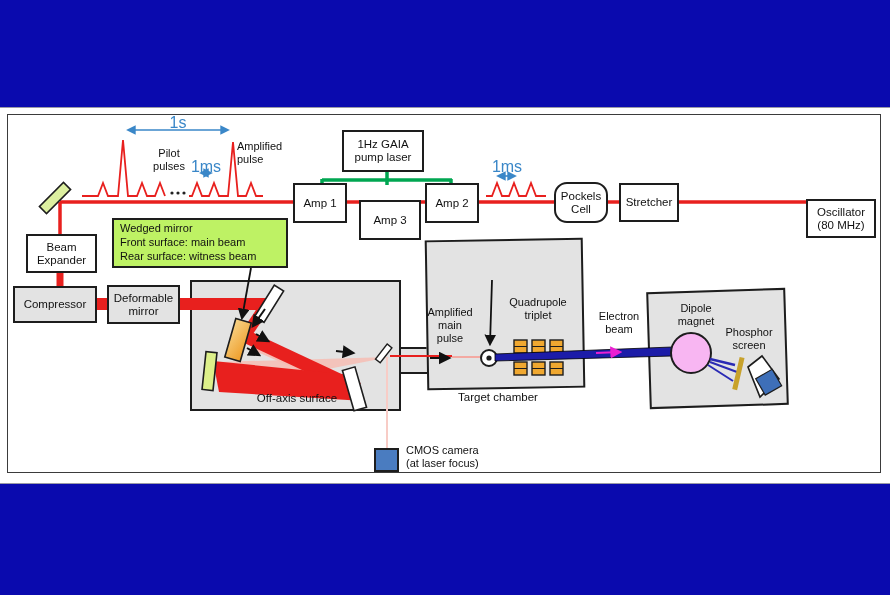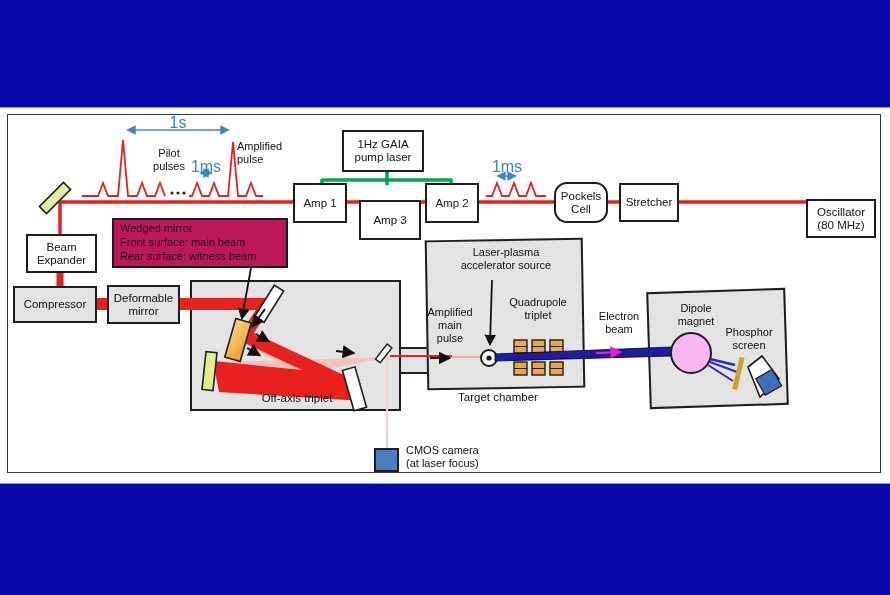--- a/index.html
+++ b/index.html
@@ -20,21 +20,21 @@
     position:absolute;background:#E3E3E3;border:2px solid #1d1d1d;box-sizing:border-box;z-index:1;
   }
   svg.overlay{position:absolute;left:0;top:0;z-index:2;pointer-events:none;}
   .box{
     position:absolute;z-index:3;background:#fff;border:2px solid #1d1d1d;box-sizing:border-box;
     display:flex;align-items:center;justify-content:center;text-align:center;
     font-size:11.5px;line-height:1.12;white-space:pre-line;
   }
   .box.gray{background:#E3E3E3;}
   .box.callout{
-    background:#be185d;justify-content:flex-start;text-align:left;
+    background:#bef264;justify-content:flex-start;text-align:left;
     padding:9px 6px;font-size:11px;line-height:1.25;
   }
   .lbl{
     position:absolute;z-index:4;font-size:11px;line-height:1.18;
     text-align:center;white-space:pre-line;
   }
   .lbl.left{text-align:left;}
   .lbl.blue{color:#3A87C8;font-size:16px;}
 </style>
 </head>
@@ -156,26 +156,24 @@
 Front surface: main beam
 Rear surface: witness beam</span></div>
 
   <div class="lbl blue" style="left:148px;top:114px;width:60px;">1s</div>
   <div class="lbl" style="left:139px;top:147px;width:60px;">Pilot
 pulses</div>
   <div class="lbl blue" style="left:186px;top:158px;width:40px;">1ms</div>
   <div class="lbl left" style="left:237px;top:140px;width:64px;">Amplified
 pulse</div>
   <div class="lbl blue" style="left:487px;top:158px;width:40px;">1ms</div>
-  <div class="lbl" style="left:242px;top:392px;width:110px;font-size:11.5px;">Off-axis triplet</div>
+  <div class="lbl" style="left:242px;top:392px;width:110px;font-size:11.5px;">Off-axis surface</div>
   <div class="lbl" style="left:424px;top:306px;width:52px;">Amplified
 main
 pulse</div>
-  <div class="lbl" style="left:440px;top:246px;width:132px;">Laser-plasma
-accelerator source</div>
   <div class="lbl" style="left:498px;top:296px;width:80px;">Quadrupole
 triplet</div>
   <div class="lbl" style="left:448px;top:391px;width:100px;font-size:11.5px;">Target chamber</div>
   <div class="lbl" style="left:589px;top:310px;width:60px;">Electron
 beam</div>
   <div class="lbl" style="left:659px;top:302px;width:74px;">Dipole
 magnet</div>
   <div class="lbl" style="left:713px;top:326px;width:72px;">Phosphor
 screen</div>
   <div class="lbl left" style="left:406px;top:444px;width:110px;">CMOS camera

